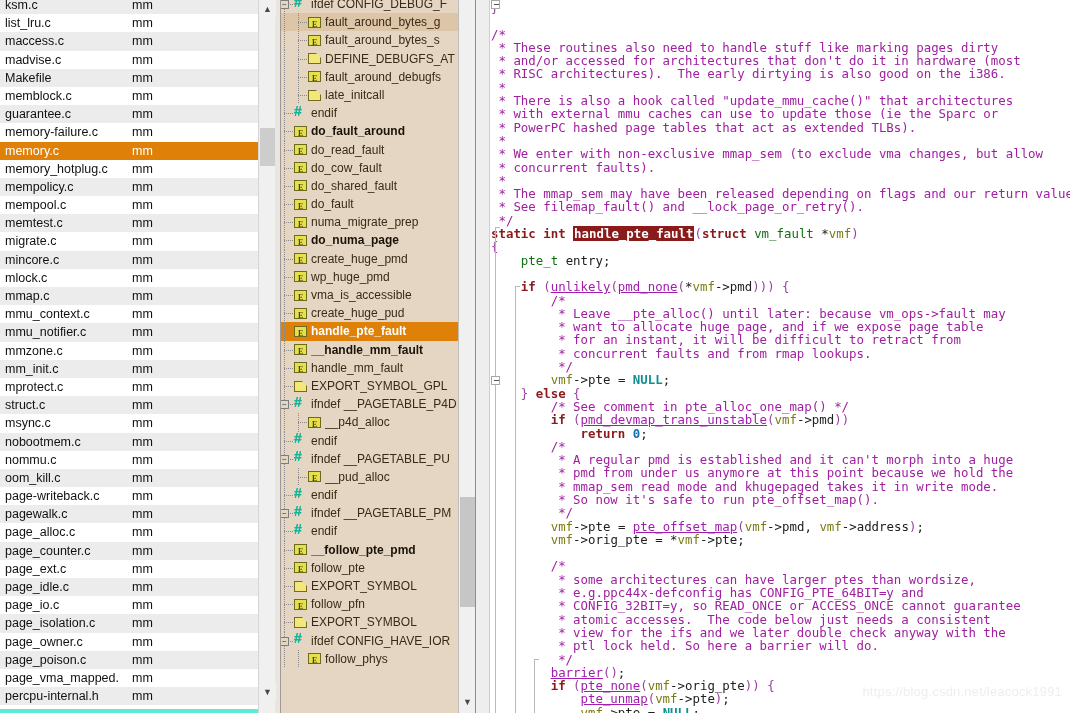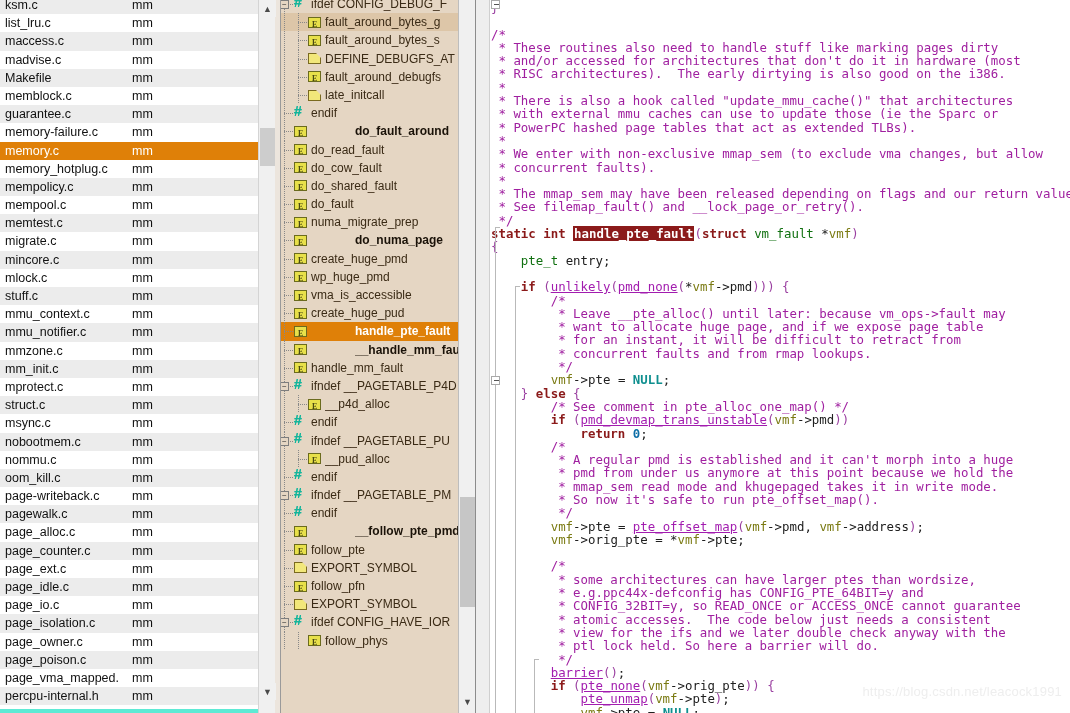--- a/index.html
+++ b/index.html
@@ -189,21 +189,21 @@
     color: #13b59b;
     font-size: 14px;
     font-weight: bold;
     text-shadow: 0 0 0 #13b59b;
   }
   .sym-label {
     flex: 1 1 auto;
     overflow: hidden;
     white-space: nowrap;
   }
-  .sym-label.bold { font-weight: bold; color: #1a1208; margin-left: 44px; }
+  .sym-label.bold { font-weight: bold; color: #1a1208; }
 
   #symbol-scrollbar {
     position: absolute;
     right: 0; top: 0;
     width: 17px; height: 713px;
     background: #f0f0f0;
     border-left: 1px solid #bdbdbd;
   }
   #symbol-scrollbar .sb-arrow {
     position: absolute;
@@ -355,21 +355,21 @@
         </div>
         <div class="file-row alt">
           <span class="fname">mincore.c</span>
           <span class="fmod">mm</span>
         </div>
         <div class="file-row">
           <span class="fname">mlock.c</span>
           <span class="fmod">mm</span>
         </div>
         <div class="file-row alt">
-          <span class="fname">stuff.c</span>
+          <span class="fname">mmap.c</span>
           <span class="fmod">mm</span>
         </div>
         <div class="file-row">
           <span class="fname">mmu_context.c</span>
           <span class="fmod">mm</span>
         </div>
         <div class="file-row alt">
           <span class="fname">mmu_notifier.c</span>
           <span class="fmod">mm</span>
         </div>
@@ -634,20 +634,28 @@
           <span class="sym-icon fn"></span>
           <span class="sym-label bold">__handle_mm_fault</span>
         </div>
         <div class="sym-row">
           <div class="sym-guides" style="width: 13px;">
             <div class="guide-dotted" style="left: 3px;"></div>
             <div class="guide-h" style="left: 3px; width: 9px;"></div>
           </div>
           <span class="sym-icon fn"></span>
           <span class="sym-label">handle_mm_fault</span>
+        </div>
+        <div class="sym-row">
+          <div class="sym-guides" style="width: 13px;">
+            <div class="guide-dotted" style="left: 3px;"></div>
+            <div class="guide-h" style="left: 3px; width: 9px;"></div>
+          </div>
+          <span class="sym-icon macro"></span>
+          <span class="sym-label">EXPORT_SYMBOL_GPL</span>
         </div>
         <div class="sym-row">
           <div class="sym-guides" style="width: 13px;">
             <div class="guide-dotted" style="left: 3px;"></div>
             <div class="guide-h" style="left: 3px; width: 9px;"></div>
             <div class="expander" style="left: -1px;">−</div>
           </div>
           <span class="sym-icon pp"></span>
           <span class="sym-label">ifndef __PAGETABLE_P4D</span>
         </div>

